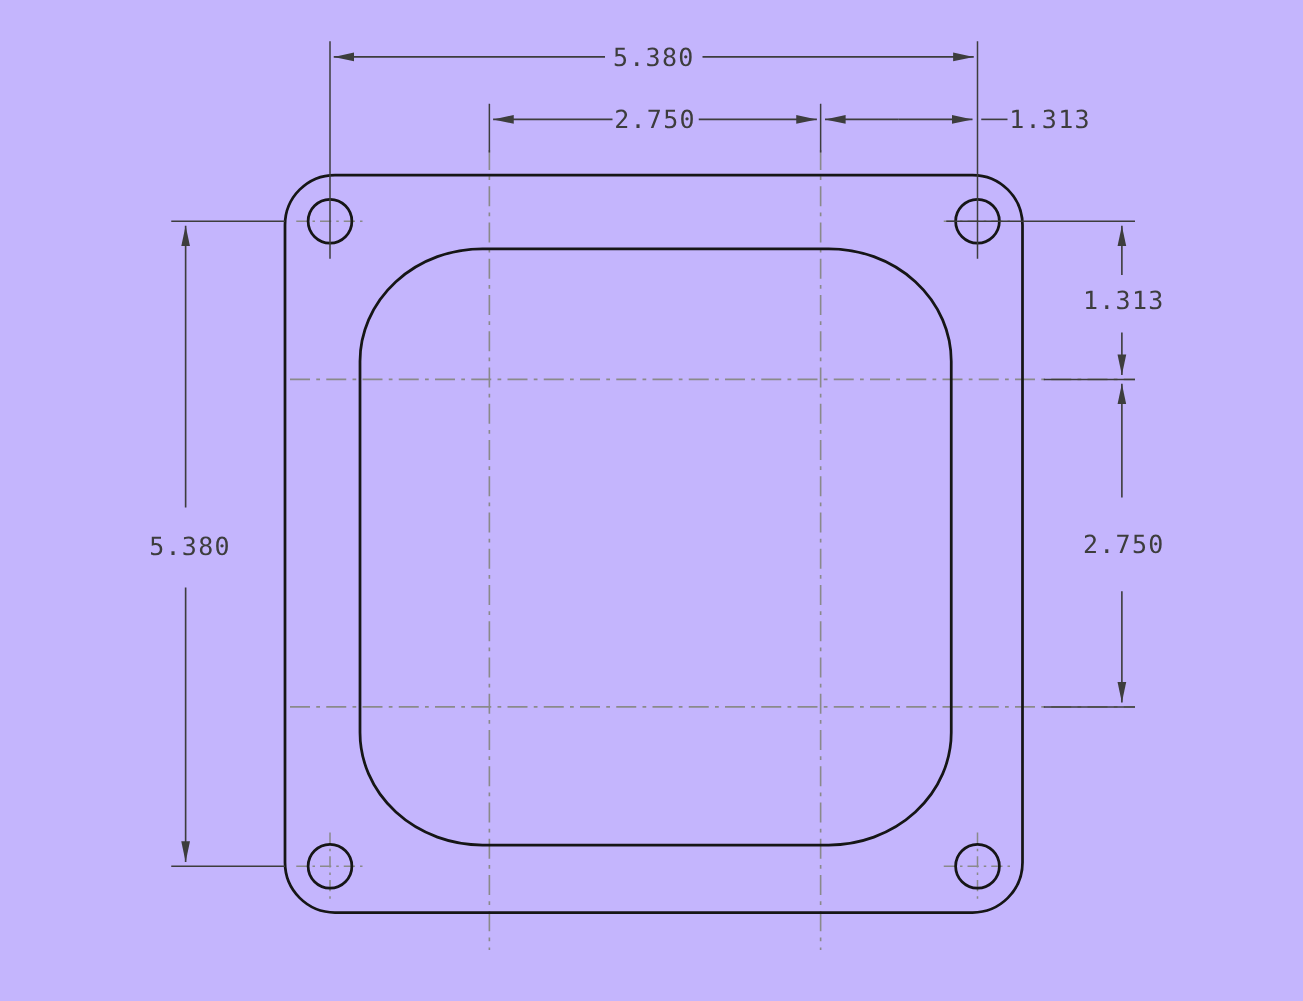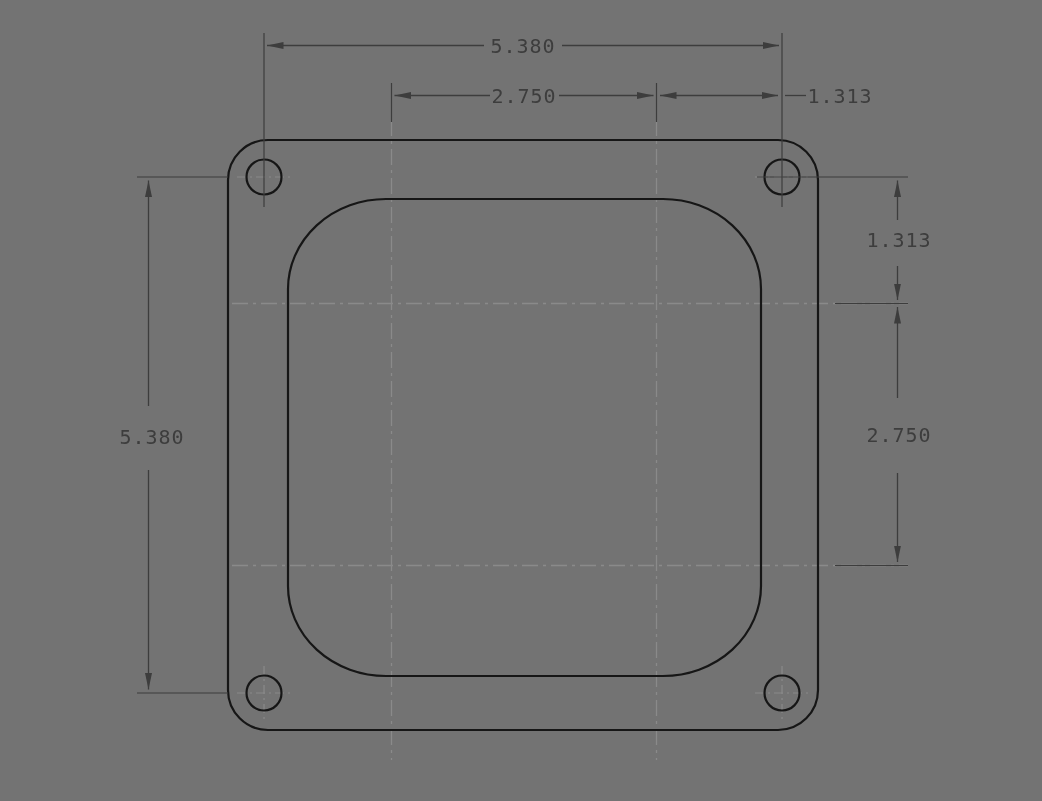--- a/index.html
+++ b/index.html
@@ -4,21 +4,21 @@
 <style>
   html, body {
     margin: 0;
     padding: 0;
     background: #ffffff;
   }
   .page {
     position: relative;
     width: 1042px;
     height: 801px;
-    background: #737373;
+    background: #c4b5fd;
     overflow: hidden;
   }
   svg { display: block; }
   .dim-text {
     font-family: "DejaVu Sans Mono", "Liberation Mono", monospace;
     font-size: 20px;
     letter-spacing: 1px;
     fill: #3d3d3d;
   }
 </style>

